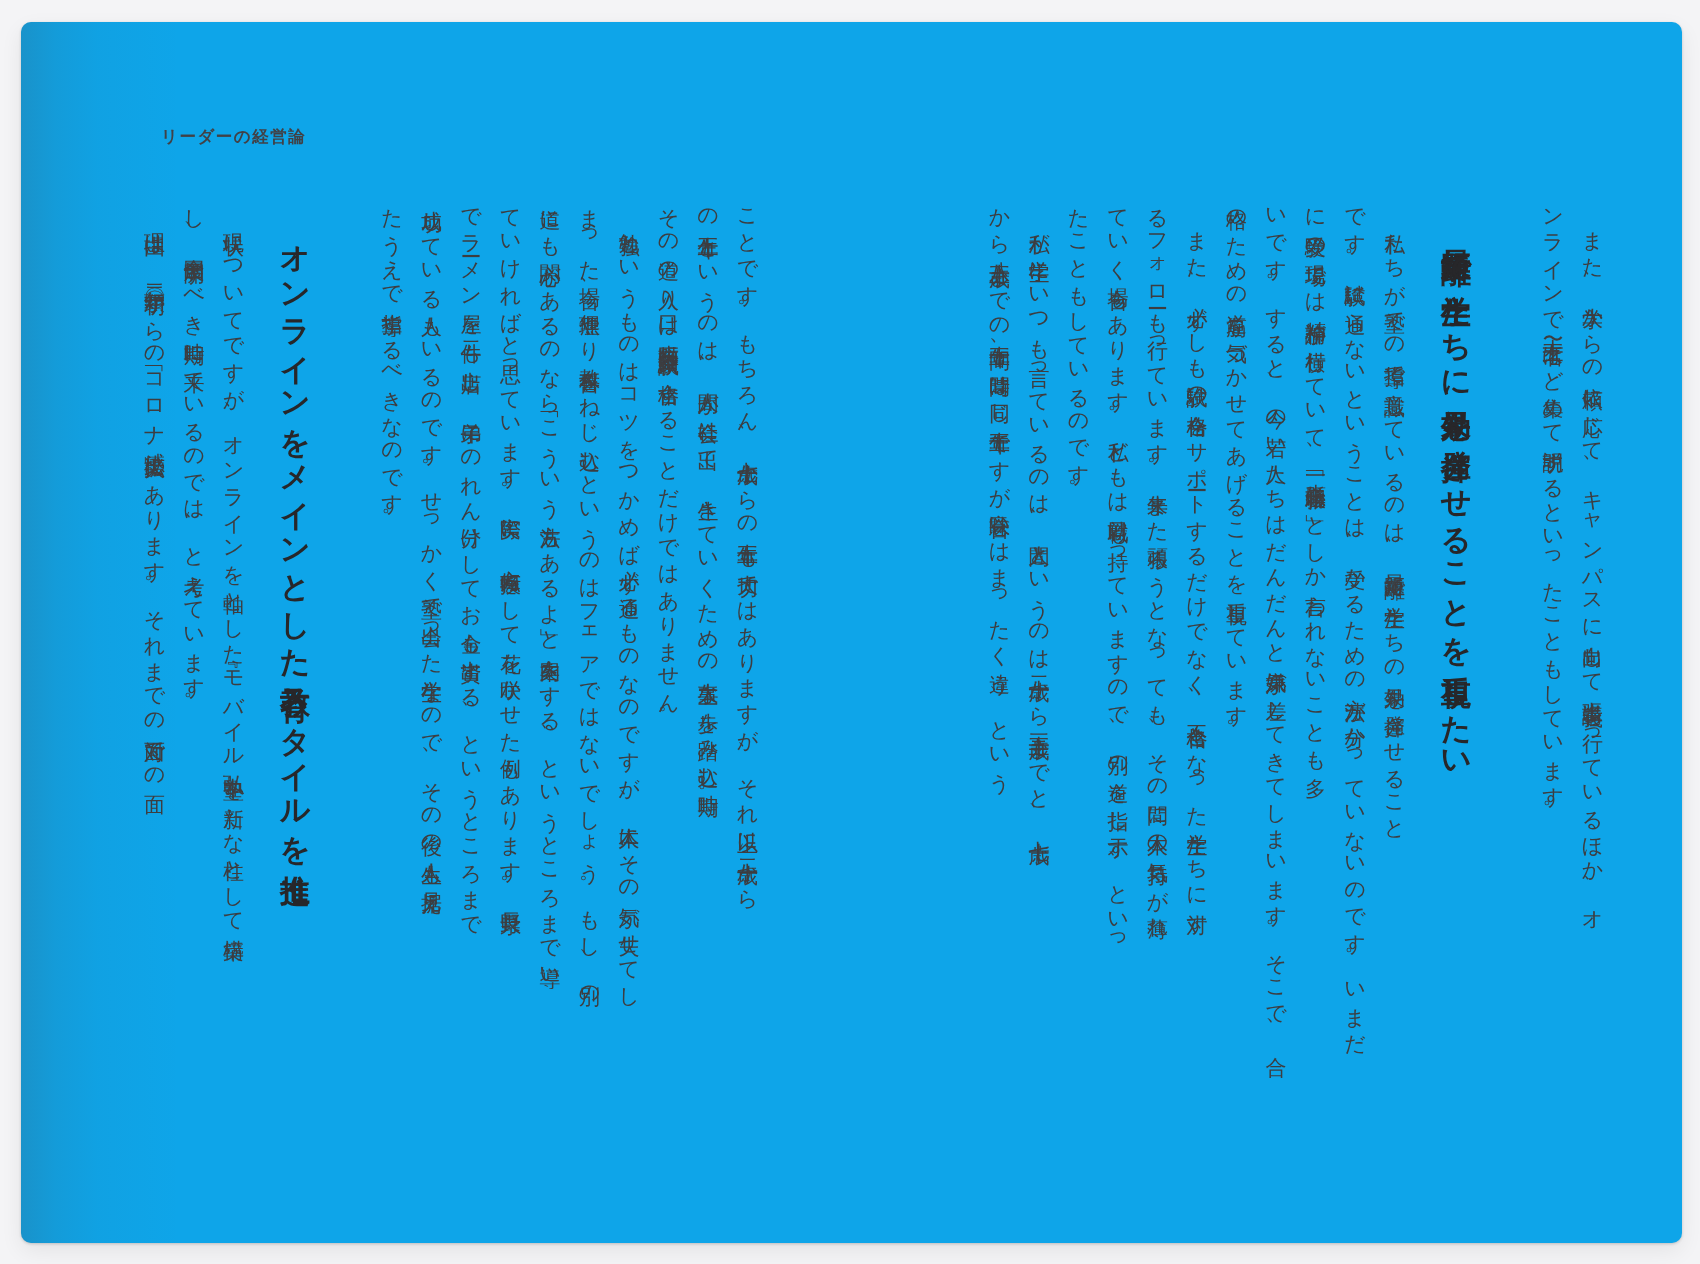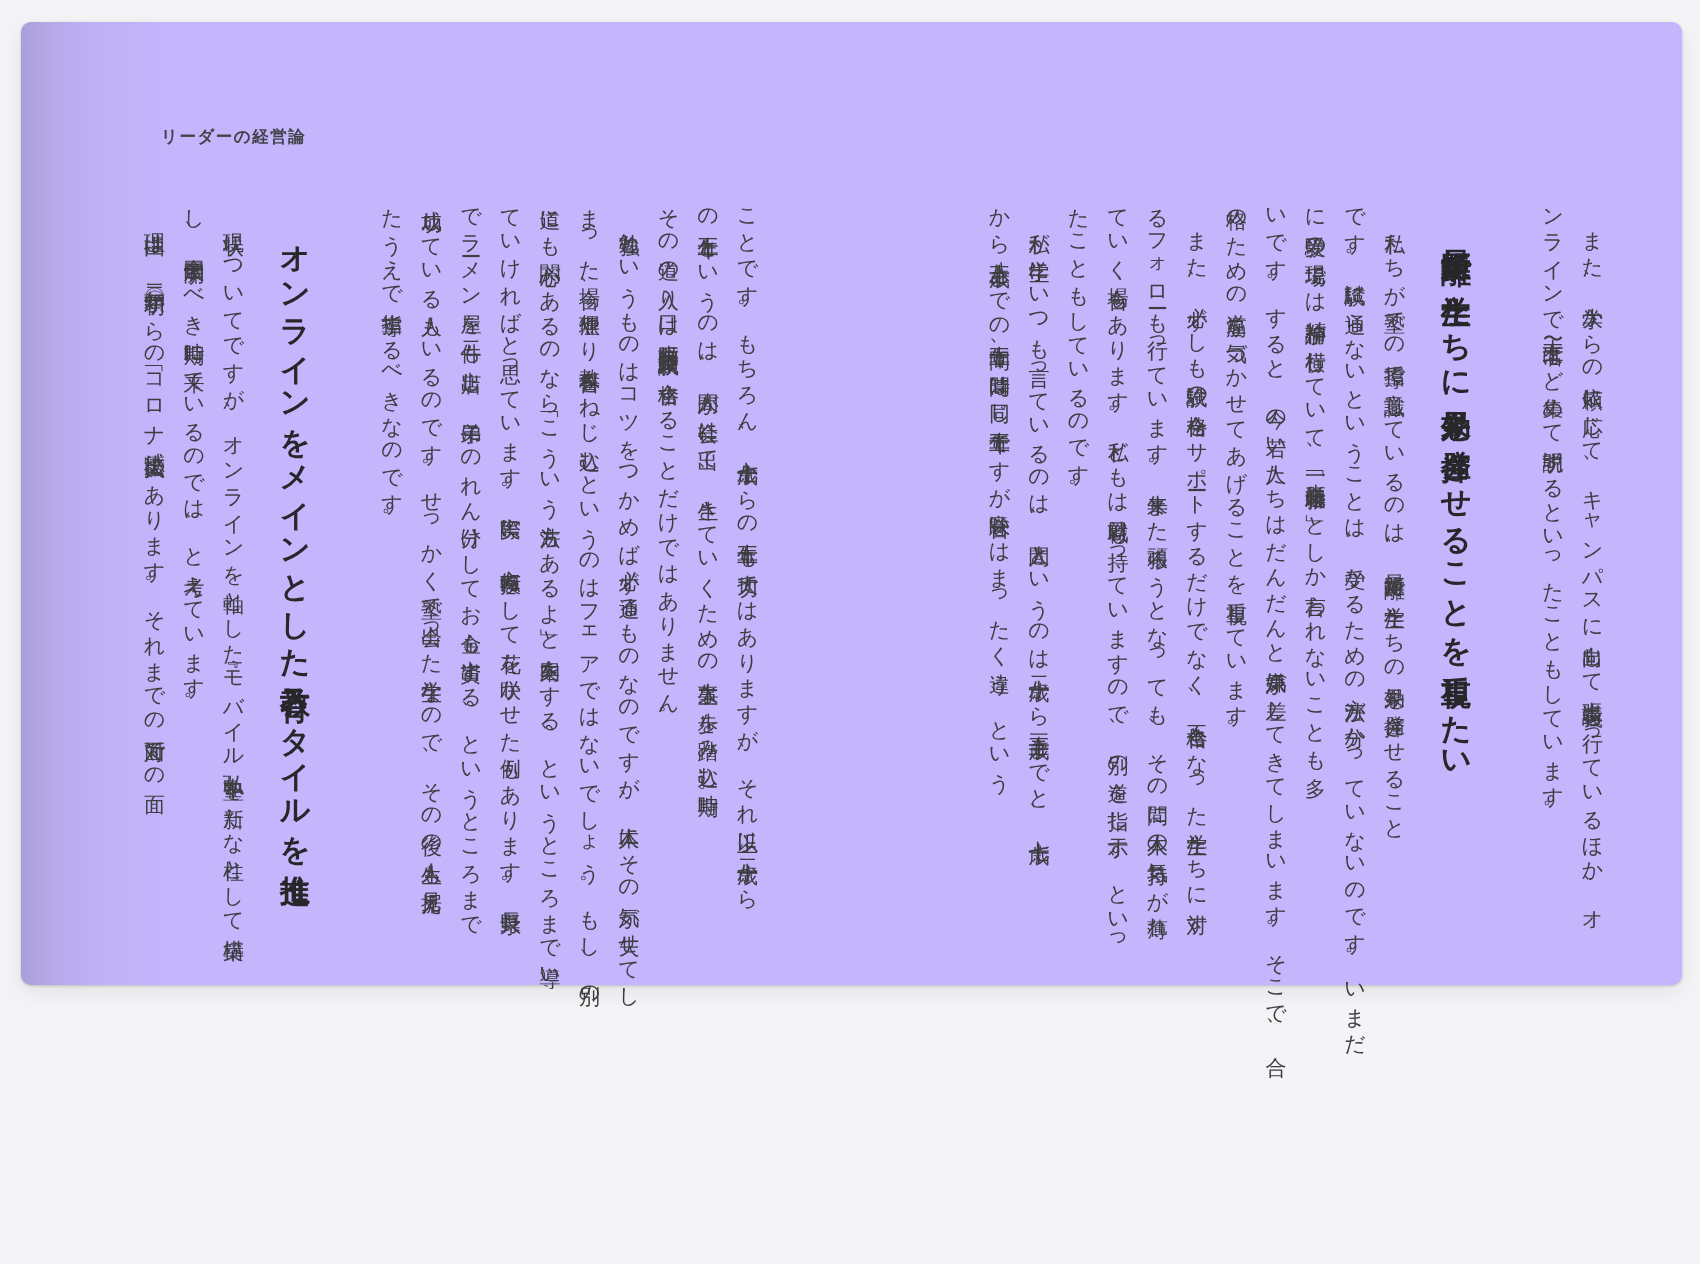--- a/index.html
+++ b/index.html
@@ -6,22 +6,22 @@
   body{
     width:1700px;height:1264px;
     background:#f4f4f6;
     overflow:hidden;
     position:relative;
     font-family:"Liberation Serif","DejaVu Serif",serif;
   }
   .book-page{
     position:absolute;
     left:21px;top:22px;
-    width:1661px;height:963px;
-    background:#c4b5fd;
+    width:1661px;height:1221px;
+    background:#0ea5e9;
     border-radius:10px;
     box-shadow:0 1px 3px rgba(0,0,0,0.18), 0 8px 22px rgba(0,0,0,0.07);
   }
   .gutter-shade{
     position:absolute;
     left:0;top:0;bottom:0;
     width:160px;
     border-radius:10px 0 0 10px;
     background:linear-gradient(to right,
       rgba(70,72,78,0.20) 0%,

